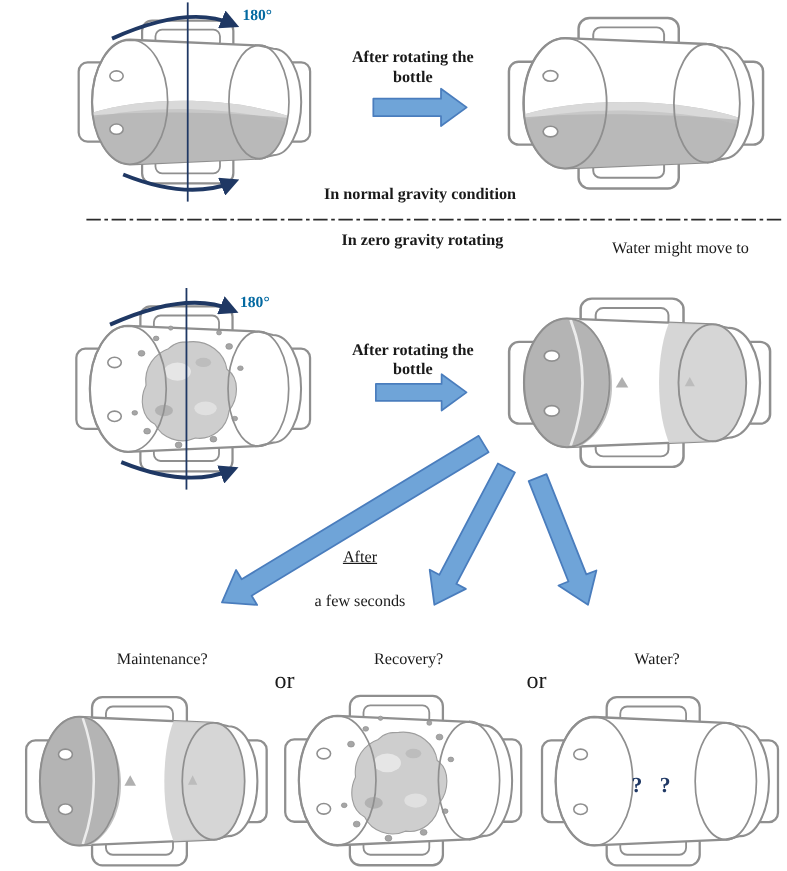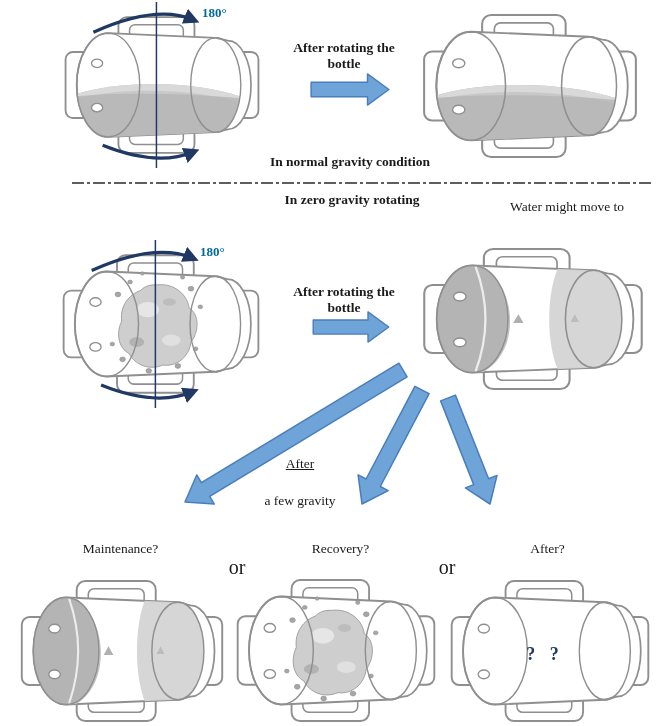--- a/index.html
+++ b/index.html
@@ -236,28 +236,28 @@
     </div>
 
   <svg class="abs" style="left:150px;top:362px;" width="360" height="152" viewBox="0 0 360 152">
       <polygon points="248.9,1.2 51.4,120.7 46.7,113 35,140 64.3,142.1 59.7,134.4 257.1,14.8" fill="#6fa4d8" stroke="#4a7dbd" stroke-width="1.5" stroke-linejoin="round"></polygon>
       <polygon points="264.9,24.3 216.1,117 208.1,112.8 212,142 238.2,128.7 230.3,124.5 279.1,31.7" fill="#6fa4d8" stroke="#4a7dbd" stroke-width="1.5" stroke-linejoin="round"></polygon>
       <polygon points="290.6,38.9 323.7,122.6 315.4,125.9 340,142 347,113.4 338.6,116.7 305.4,33.1" fill="#6fa4d8" stroke="#4a7dbd" stroke-width="1.5" stroke-linejoin="round"></polygon>
     </svg>
 
   <div class="abs center" style="left:240px;top:456px;width:120px;">
     <div class="lbl" style="margin-bottom:21px;text-decoration:underline;">After</div>
-    <div class="lbl">a few gravity</div>
+    <div class="lbl">a few seconds</div>
   </div>
 
-  <div class="abs lbl center" style="left:68px;top:541px;width:105px;">Maintenance?</div>
+  <div class="abs lbl center" style="left:68px;top:541px;width:105px;text-align:right;">Maintenance?</div>
   <div class="abs or center" style="left:220px;top:557px;width:34px;">or</div>
   <div class="abs lbl center" style="left:293px;top:541px;width:95px;">Recovery?</div>
   <div class="abs or center" style="left:430px;top:557px;width:34px;">or</div>
-  <div class="abs lbl center" style="left:505px;top:541px;width:85px;">After?</div>
+  <div class="abs lbl center" style="left:505px;top:541px;width:85px;">Water?</div>
 
   <div class="abs bottle" style="left:16px;top:578px;width:212px;height:146px;">
       <svg viewBox="0 0 220 150" width="100%" height="100%" preserveAspectRatio="none">
         <g transform="translate(0,0)">
     <defs>
             <clipPath id="body-outcome-maintenance">
               <path d="M52,20 L168,25 A27,50 0 0 1 168,125 L52,130 A34,55 0 0 1 52,20 Z"></path>
             </clipPath>
           </defs>
     <g stroke="#8f8f8f" stroke-width="2" fill="#fff">

